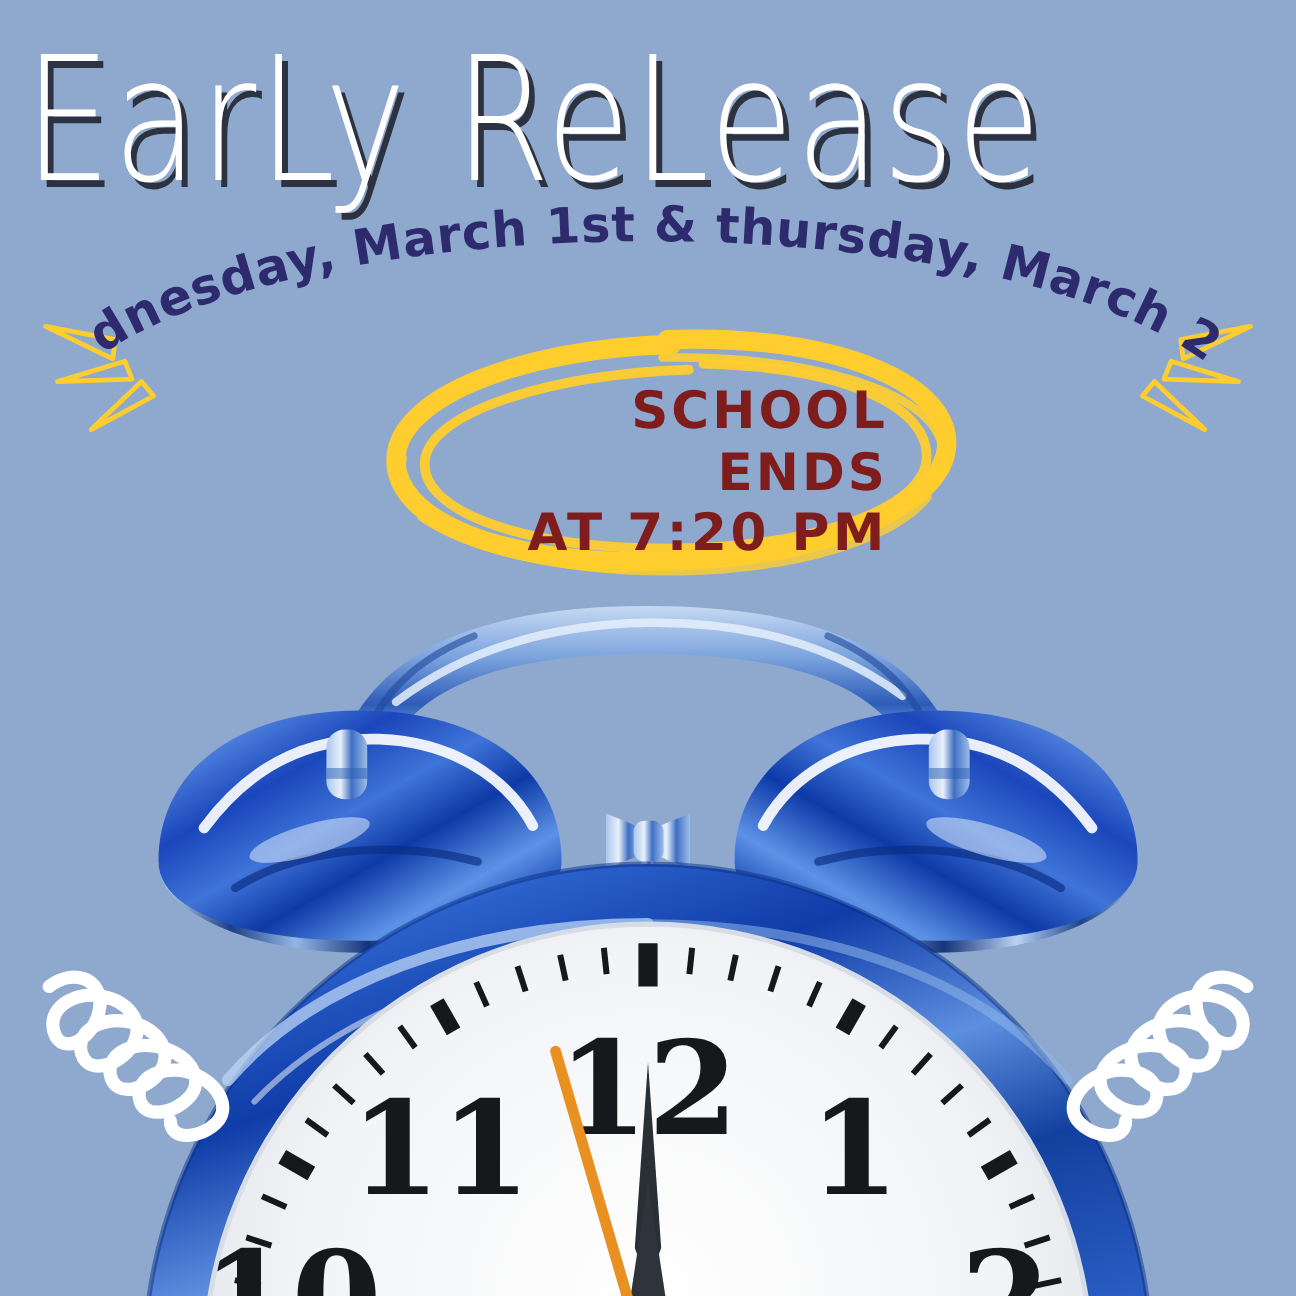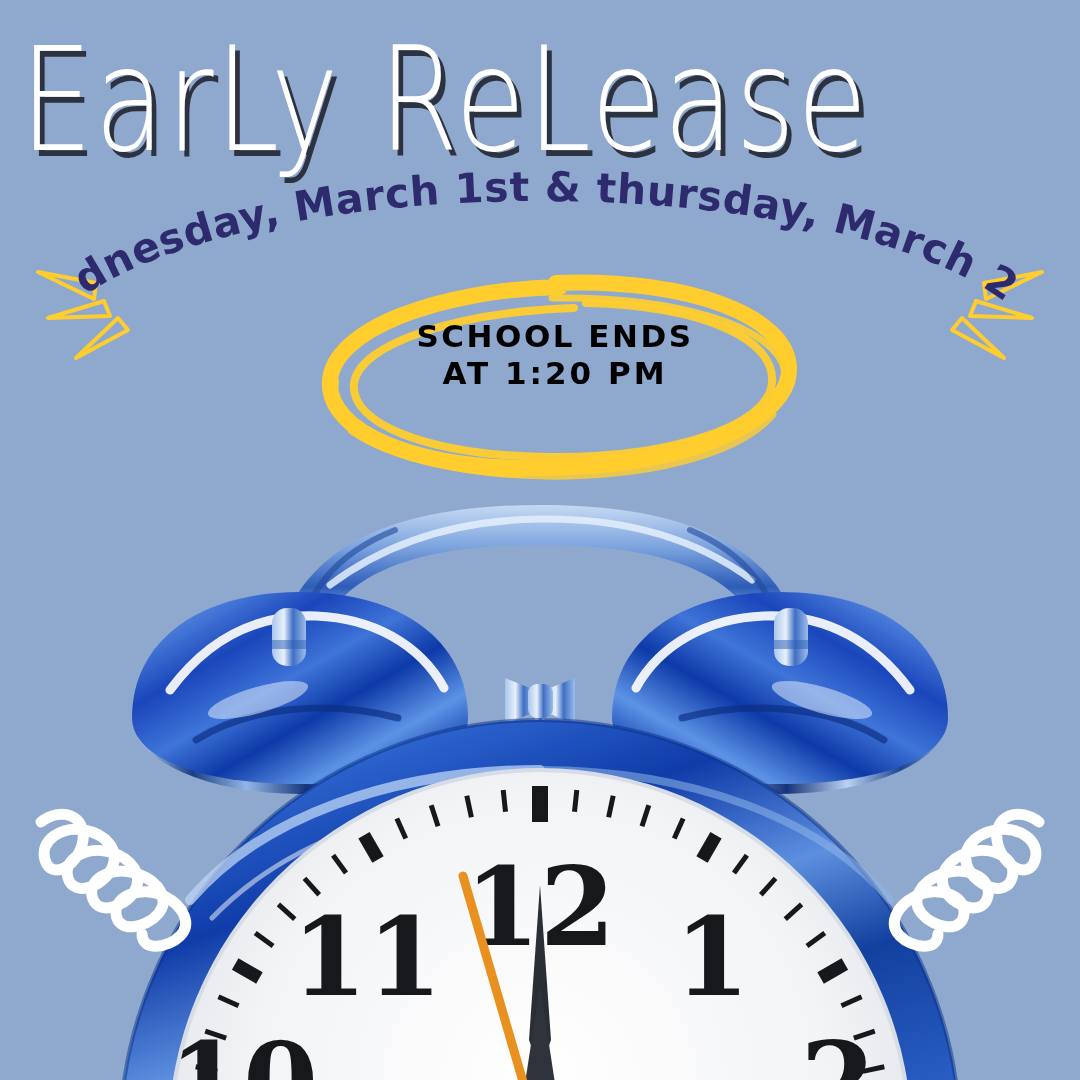--- a/index.html
+++ b/index.html
@@ -41,26 +41,26 @@
     font-weight:700;
     fill:#2e2a6e;
     letter-spacing:0.6px;
   }
 
   
   #scribble-svg{z-index:42;}
   #ends-block{
     position:absolute;
     left:370px;top:318px;width:370px;
-    text-align:center;
+    text-align:right;
     z-index:46;
-    color:#000000;
+    color:#7f1d1d;
     font-family:"DejaVu Sans", sans-serif;
     font-weight:700;
-    font-size:31px;
+    font-size:43px;
     line-height:1.18;
     letter-spacing:2.5px;
   }
   #ends-block .l2{letter-spacing:3px;}
 
   
   #doodles{z-index:36;}
 
   
   #clock-svg{z-index:20;}
@@ -320,16 +320,16 @@
       <textPath href="#arcPath" startOffset="50%" text-anchor="middle">Wednesday, March 1st &amp; thursday, March 2nd</textPath>
     </text>
   </svg>
 
   <div id="title-wrap">
     <div id="title">EarLy ReLease</div>
   </div>
 
   <div id="ends-block">
     <div class="l1">SCHOOL ENDS</div>
-    <div class="l2">AT 1:20 PM</div>
+    <div class="l2">AT 7:20 PM</div>
   </div>
 
 </div>
 
 </body></html>

